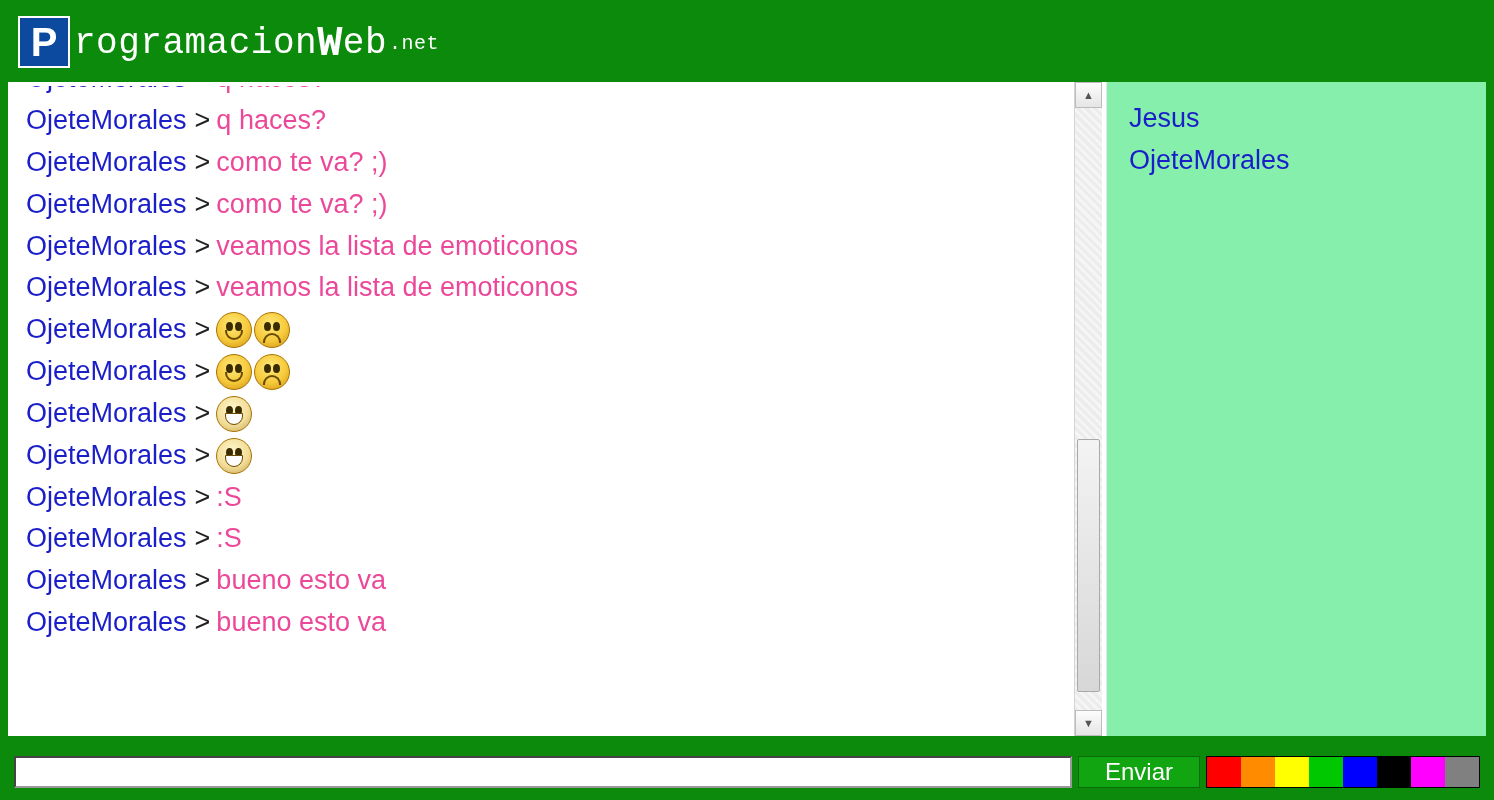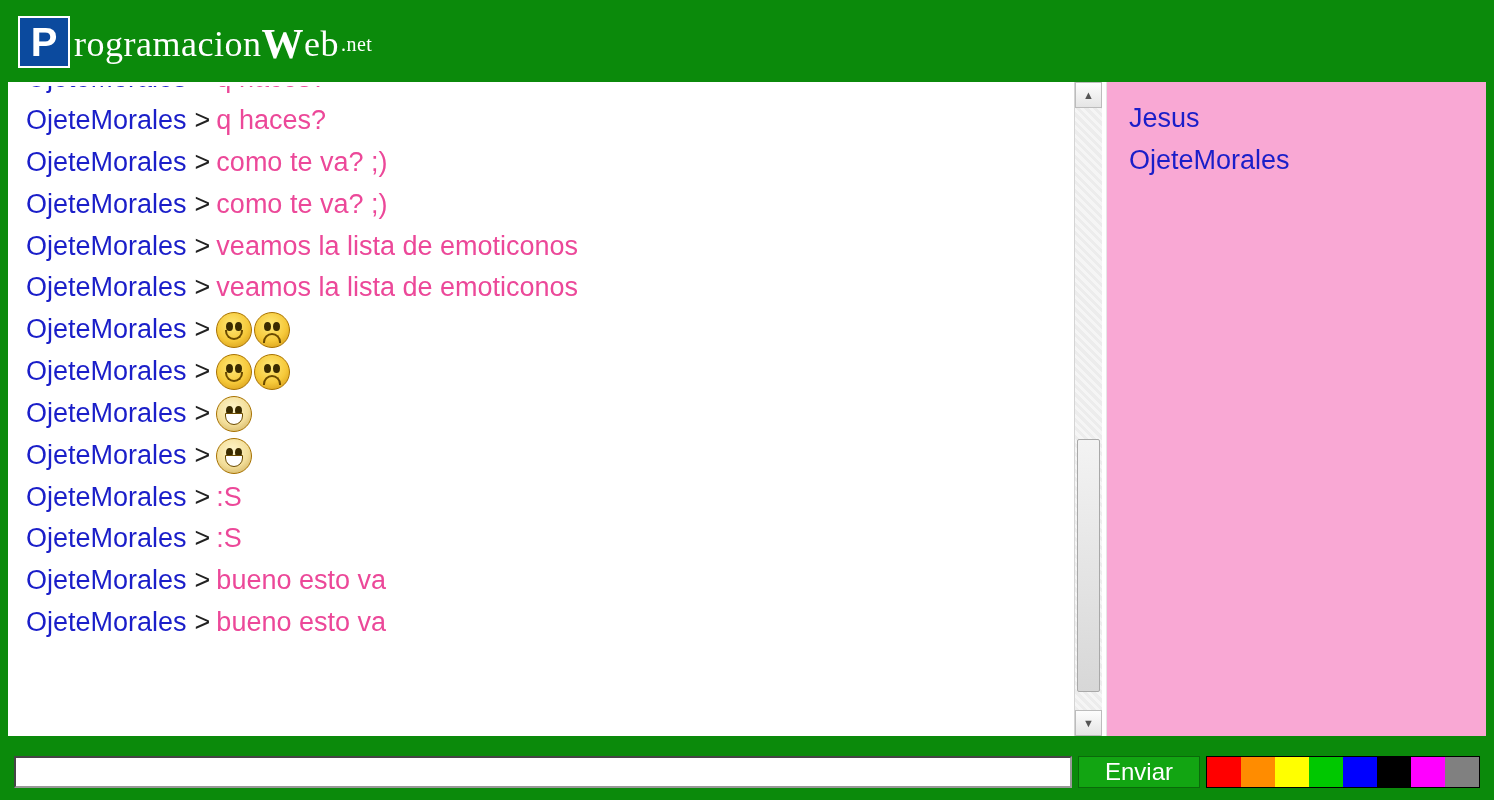--- a/index.html
+++ b/index.html
@@ -30,21 +30,21 @@
     color: #fff;
     font-weight: 900;
     font-size: 40px;
     line-height: 48px;
     text-align: center;
     font-family: Arial, sans-serif;
     margin-right: 4px;
   }
   .header .title {
     color: #fff;
-    font-family: Liberation Serif, serif;
+    font-family: Liberation Mono, monospace;
     font-weight: 400;
     font-size: 36px;
     letter-spacing: 0.5px;
     line-height: 48px;
     display: flex;
     align-items: flex-start;
   }
   .header .title .w { font-weight: 900; font-size: 42px; }
   .header .title .net { font-size: 20px; margin-left: 2px; }
 
@@ -154,21 +154,21 @@
     top: 55%;
     height: 42%;
     background: linear-gradient(#f3f3f3,#d7d7d7);
     border: 1px solid #a9a9a9;
     border-radius: 2px;
     cursor: pointer;
   }
 
   .users {
     width: 380px;
-    background: #f9a8d4;
+    background: #86efac;
     padding: 16px 32px 10px 22px;
     font-size: 27px;
     line-height: 1.55;
     color: #1a1ec9;
     border-left: 1px solid #e6e6e6;
   }
   .users .user { cursor: pointer; }
 
   .footer {
     background: #0b8a0b;

